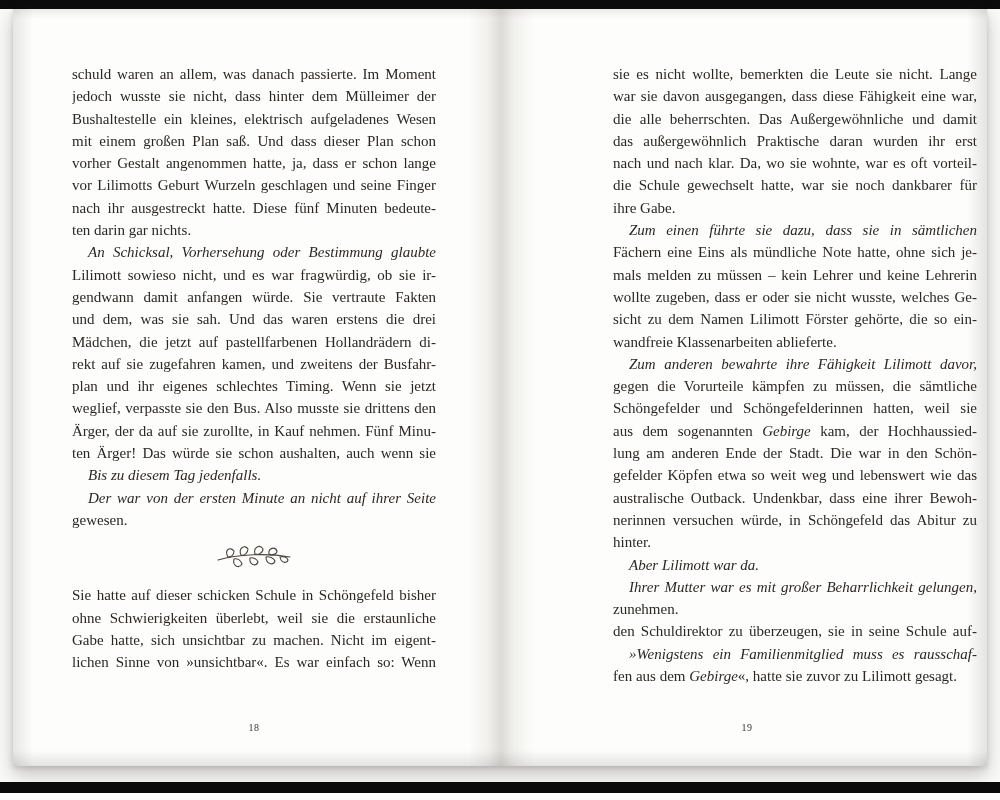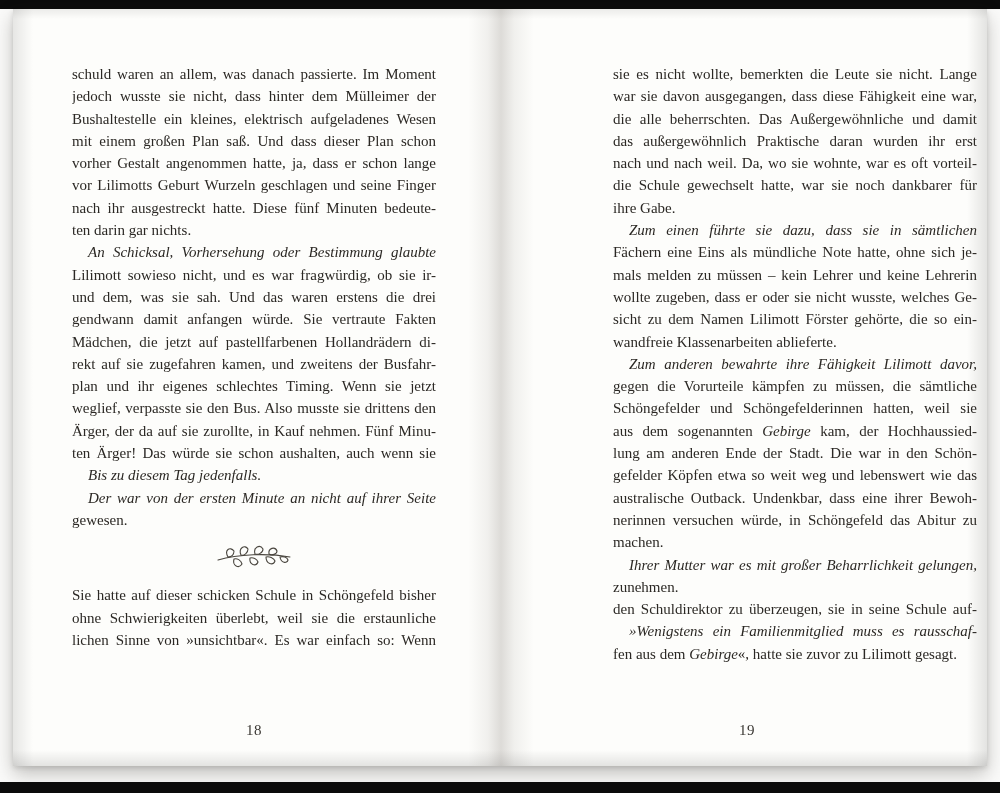--- a/index.html
+++ b/index.html
@@ -56,21 +56,21 @@
   .line em { }
 
   .ornament { text-align: center; height: 30px; margin: 12px 0 11px; }
   .ornament svg { display: inline-block; vertical-align: top; }
 
   .page-number {
     position: absolute;
     top: 713px;
     width: 364px;
     text-align: center;
-    font-size: 15px;
+    font-size: 10px;
     letter-spacing: 0.5px;
     color: var(--pagenum, #3a3733);
   }
   .page-number.pn-left  { left: 59px;  }
   .page-number.pn-right { left: 552px; }
 </style>
 </head>
 <body>
 
 <div class="frame">
@@ -87,22 +87,22 @@
         <div class="line just">schuld waren an allem, was danach passierte. Im Moment</div>
         <div class="line just">jedoch wusste sie nicht, dass hinter dem Mülleimer der</div>
         <div class="line just">Bushaltestelle ein kleines, elektrisch aufgeladenes Wesen</div>
         <div class="line just">mit einem großen Plan saß. Und dass dieser Plan schon</div>
         <div class="line just">vorher Gestalt angenommen hatte, ja, dass er schon lange</div>
         <div class="line just">vor Lilimotts Geburt Wurzeln geschlagen und seine Finger</div>
         <div class="line just">nach ihr ausgestreckt hatte. Diese fünf Minuten bedeute-</div>
         <div class="line">ten darin gar nichts.</div>
         <div class="line just indent">An Schicksal, Vorhersehung oder Bestimmung glaubte</div>
         <div class="line just">Lilimott sowieso nicht, und es war fragwürdig, ob sie ir-</div>
+        <div class="line just">gendwann damit anfangen würde. Sie vertraute Fakten</div>
         <div class="line just">und dem, was sie sah. Und das waren erstens die drei</div>
-        <div class="line just">gendwann damit anfangen würde. Sie vertraute Fakten</div>
         <div class="line just">Mädchen, die jetzt auf pastellfarbenen Hollandrädern di-</div>
         <div class="line just">rekt auf sie zugefahren kamen, und zweitens der Busfahr-</div>
         <div class="line just">plan und ihr eigenes schlechtes Timing. Wenn sie jetzt</div>
         <div class="line just">weglief, verpasste sie den Bus. Also musste sie drittens den</div>
         <div class="line just">Ärger, der da auf sie zurollte, in Kauf nehmen. Fünf Minu-</div>
         <div class="line just">ten Ärger! Das würde sie schon aushalten, auch wenn sie</div>
         <div class="line indent">Bis zu diesem Tag jedenfalls.</div>
         <div class="line just indent">Der war von der ersten Minute an nicht auf ihrer Seite</div>
         <div class="line">gewesen.</div>
         <div class="ornament">
@@ -115,45 +115,47 @@
       <path d="M55 11 C 54 5, 61 3, 63 8 C 63 11, 58 13, 55 11 Z"></path>
       <path d="M20 16 C 18 23, 25 26, 28 21 C 27 17, 23 15, 20 16 Z"></path>
       <path d="M36 15 C 35 22, 42 24, 44 19 C 43 16, 39 14, 36 15 Z"></path>
       <path d="M52 14 C 52 21, 59 23, 61 18 C 60 15, 55 13, 52 14 Z"></path>
       <path d="M66 14 C 67 20, 73 21, 74 17 C 73 14, 69 13, 66 14 Z"></path>
     </g>
   </svg>
 </div>
         <div class="line just">Sie hatte auf dieser schicken Schule in Schöngefeld bisher</div>
         <div class="line just">ohne Schwierigkeiten überlebt, weil sie die erstaunliche</div>
+        <div class="line just">Gabe hatte, sich unsichtbar zu machen. Nicht im eigent-</div>
         <div class="line just">lichen Sinne von »unsichtbar«. Es war einfach so: Wenn</div>
       </div>
     <div class="text-col right">
         <div class="line just">sie es nicht wollte, bemerkten die Leute sie nicht. Lange</div>
         <div class="line just">war sie davon ausgegangen, dass diese Fähigkeit eine war,</div>
         <div class="line just">die alle beherrschten. Das Außergewöhnliche und damit</div>
         <div class="line just">das außergewöhnlich Praktische daran wurden ihr erst</div>
-        <div class="line just">nach und nach weil. Da, wo sie wohnte, war es oft vorteil-</div>
+        <div class="line just">nach und nach klar. Da, wo sie wohnte, war es oft vorteil-</div>
         <div class="line just">die Schule gewechselt hatte, war sie noch dankbarer für</div>
         <div class="line">ihre Gabe.</div>
         <div class="line just indent">Zum einen führte sie dazu, dass sie in sämtlichen</div>
         <div class="line just">Fächern eine Eins als mündliche Note hatte, ohne sich je-</div>
         <div class="line just">mals melden zu müssen – kein Lehrer und keine Lehrerin</div>
         <div class="line just">wollte zugeben, dass er oder sie nicht wusste, welches Ge-</div>
         <div class="line just">sicht zu dem Namen Lilimott Förster gehörte, die so ein-</div>
         <div class="line">wandfreie Klassenarbeiten ablieferte.</div>
         <div class="line just indent">Zum anderen bewahrte ihre Fähigkeit Lilimott davor,</div>
         <div class="line just">gegen die Vorurteile kämpfen zu müssen, die sämtliche</div>
         <div class="line just">Schöngefelder und Schöngefelderinnen hatten, weil sie</div>
         <div class="line just">aus dem sogenannten <em>Gebirge</em> kam, der Hochhaussied-</div>
         <div class="line just">lung am anderen Ende der Stadt. Die war in den Schön-</div>
         <div class="line just">gefelder Köpfen etwa so weit weg und lebenswert wie das</div>
         <div class="line just">australische Outback. Undenkbar, dass eine ihrer Bewoh-</div>
         <div class="line just">nerinnen versuchen würde, in Schöngefeld das Abitur zu</div>
-        <div class="line">machen.</div>
+        <div class="line">hinter.</div>
+        <div class="line indent">Aber Lilimott war da.</div>
         <div class="line just indent">Ihrer Mutter war es mit großer Beharrlichkeit gelungen,</div>
         <div class="line">zunehmen.</div>
         <div class="line just">den Schuldirektor zu überzeugen, sie in seine Schule auf-</div>
         <div class="line just indent">»Wenigstens ein Familienmitglied muss es rausschaf-</div>
         <div class="line">fen aus dem <em>Gebirge</em>«, hatte sie zuvor zu Lilimott gesagt.</div>
       </div>
 
     <div class="page-number pn-left">18</div>
     <div class="page-number pn-right">19</div>
   </div>

